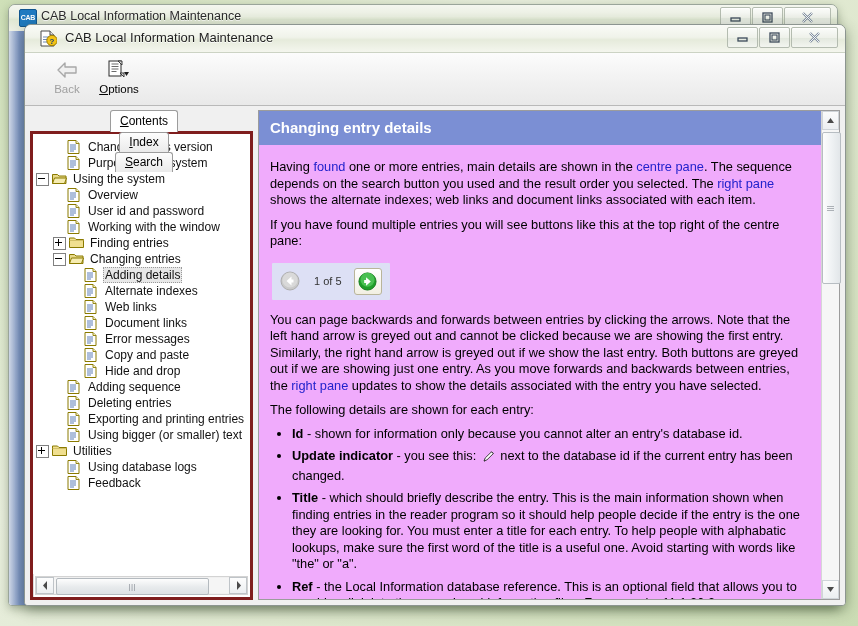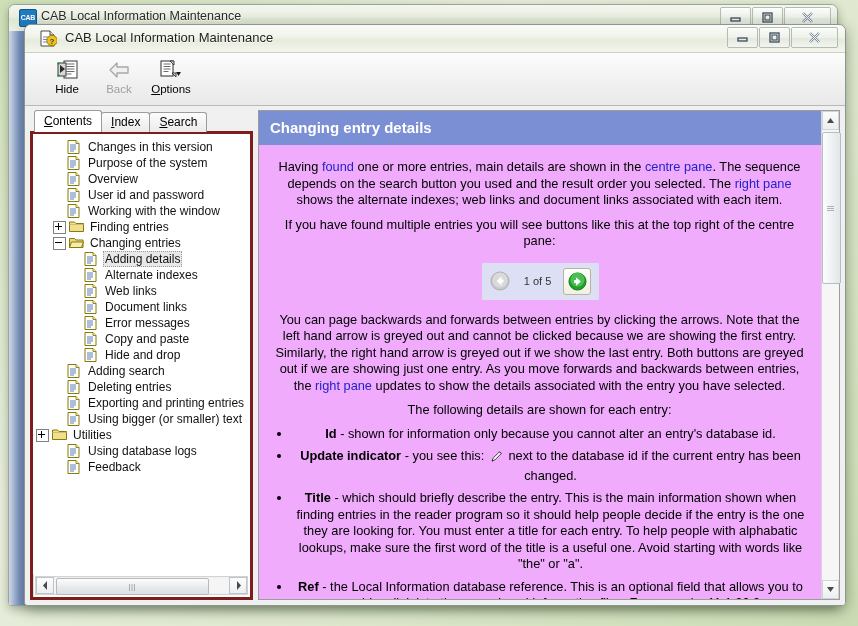--- a/index.html
+++ b/index.html
@@ -92,21 +92,21 @@
   .tb-label{line-height:12px;}
   .tb-label u{text-decoration:underline;}
 
   
   #main{flex:1 1 auto;display:flex;background:#f0f0f0;padding:4px 5px 5px 5px;min-height:0;}
 
   
   #nav-pane{
     width:223px;flex:0 0 auto;display:flex;flex-direction:column;min-height:0;
   }
-  #tabstrip{height:22px;display:flex;align-items:flex-end;padding-left:4px;position:relative;z-index:2;}
+  #tabstrip{height:22px;display:flex;align-items:center;padding-left:4px;position:relative;z-index:2;flex-direction:column;}
   .tab{
     height:19px;padding:0 9px;margin-right:-1px;
     font-size:12px;color:#000;line-height:19px;
     border:1px solid #9c9c9c;border-bottom:none;border-radius:3px 3px 0 0;
     background:linear-gradient(to bottom,#fdfdfd,#eaeaea);
     cursor:default;
   }
   .tab.active{
     height:21px;line-height:21px;background:#fff;border-color:#9c9c9c;
     position:relative;z-index:3;font-weight:normal;
@@ -158,21 +158,21 @@
   
   #content-pane{
     flex:1 1 auto;margin-left:5px;border:1px solid #9c9c9c;background:#f0abfc;
     display:flex;min-width:0;
   }
   #doc{flex:1 1 auto;overflow:hidden;min-width:0;position:relative;}
   #doc-header{
     background:#7b8fd4;color:#fff;font-weight:bold;font-size:15px;
     padding:8px 0 9px 11px;
   }
-  #doc-body{padding:6px 12px 0 11px;font-size:12.8px;color:#000;line-height:16.5px;text-align:center;}
+  #doc-body{padding:6px 12px 0 11px;font-size:12.8px;color:#000;line-height:16.5px;}
   #doc-body p{margin:8px 0 0 0;}
   a.lnk{color:#2222cc;text-decoration:none;}
   .pager{
     display:inline-flex;align-items:center;background:#dde0f5;
     padding:5px 8px;margin:13px 0 4px 2px;border-radius:1px;
   }
   .pg-back{width:20px;height:20px;flex:0 0 auto;}
   .pg-count{font-size:11px;color:#333;margin:0 12px 0 14px;}
   .pg-fwd-btn{
     width:26px;height:25px;border:1px solid #b9b59a;border-radius:3px;
@@ -259,33 +259,20 @@
       <div class="cap-btn close">
         <svg class="cap-glyph" width="13" height="11" viewBox="0 0 13 11">
           <path d="M2 1 L11 10 M11 1 L2 10" stroke="#7e8c9e" stroke-width="2.4" fill="none"></path>
           <path d="M2 1 L11 10 M11 1 L2 10" stroke="#ffffff" stroke-width="0.9" fill="none"></path>
         </svg>
       </div>
     </div>
   </div>
 
   <div id="toolbar">
-    <div class="tb-btn">
-      <span class="tb-ico">
-        <svg width="21" height="20" viewBox="0 0 21 20">
-          <rect x="7" y="1" width="13" height="17" fill="#ffffff" stroke="#3a3a3a" stroke-width="1"></rect>
-          <path d="M9.5 4 h8 M9.5 6.5 h8 M9.5 9 h8 M9.5 11.5 h8 M9.5 14 h5" stroke="#6b6b6b" stroke-width="1"></path>
-          <rect x="1" y="3" width="8" height="13" fill="#d8d8d8" stroke="#3a3a3a" stroke-width="1"></rect>
-          <path d="M3 5 l5 4 -5 4 z" fill="#2b2b2b"></path>
-          <circle cx="1.5" cy="3.5" r="1.3" fill="#2f9b3d"></circle>
-          <circle cx="1.5" cy="15.5" r="1.3" fill="#2f9b3d"></circle>
-        </svg>
-      </span>
-      <span class="tb-label">Hide</span>
-    </div>
     <div class="tb-btn disabled">
       <span class="tb-ico">
         <svg width="22" height="18" viewBox="0 0 22 18">
           <path d="M9 2 L2 9 L9 16 L9 12 L20 12 L20 6 L9 6 Z" fill="#f0f0f0" stroke="#a8a8a8" stroke-width="1.4" stroke-linejoin="round"></path>
         </svg>
       </span>
       <span class="tb-label">Back</span>
     </div>
     <div class="tb-btn">
       <span class="tb-ico">
@@ -325,20 +312,29 @@
               <span class="indent" style="width: 17px;"></span>
               <span class="tog-spacer"></span>
               <span class="ico"><svg width="13" height="14" viewBox="0 0 13 14">
                   <path d="M1 0.5 h8 l3 3 v10 h-11 z" fill="#ffffff" stroke="#8a7a00" stroke-width="1"></path>
                   <path d="M9 0.5 v3 h3" fill="#f4f0c8" stroke="#8a7a00" stroke-width="0.9"></path>
                   <path d="M3 5 h6 M3 7 h6 M3 9 h6 M3 11 h4" stroke="#4a6fb0" stroke-width="0.9"></path>
                 </svg></span>
               <span class="tlabel">Purpose of the system</span>
             </div>
             <div class="tnode">
+              <span class="indent" style="width: 0px;"></span>
+              <span class="tog"></span>
+              <span class="ico"><svg width="15" height="13" viewBox="0 0 15 13">
+                  <path d="M0.5 2.5 h5 l1.5 1.5 h7 v7.5 h-13.5 z" fill="#e8d98a" stroke="#8a7a00" stroke-width="1"></path>
+                  <path d="M2.5 6 h12 l-2 5.5 h-12 z" fill="#f6ecb0" stroke="#8a7a00" stroke-width="1"></path>
+                </svg></span>
+              <span class="tlabel">Using the system</span>
+            </div>
+            <div class="tnode">
               <span class="indent" style="width: 17px;"></span>
               <span class="tog-spacer"></span>
               <span class="ico"><svg width="13" height="14" viewBox="0 0 13 14">
                   <path d="M1 0.5 h8 l3 3 v10 h-11 z" fill="#ffffff" stroke="#8a7a00" stroke-width="1"></path>
                   <path d="M9 0.5 v3 h3" fill="#f4f0c8" stroke="#8a7a00" stroke-width="0.9"></path>
                   <path d="M3 5 h6 M3 7 h6 M3 9 h6 M3 11 h4" stroke="#4a6fb0" stroke-width="0.9"></path>
                 </svg></span>
               <span class="tlabel">Overview</span>
             </div>
             <div class="tnode">
@@ -450,21 +446,21 @@
               <span class="tlabel">Hide and drop</span>
             </div>
             <div class="tnode">
               <span class="indent" style="width: 17px;"></span>
               <span class="tog-spacer"></span>
               <span class="ico"><svg width="13" height="14" viewBox="0 0 13 14">
                   <path d="M1 0.5 h8 l3 3 v10 h-11 z" fill="#ffffff" stroke="#8a7a00" stroke-width="1"></path>
                   <path d="M9 0.5 v3 h3" fill="#f4f0c8" stroke="#8a7a00" stroke-width="0.9"></path>
                   <path d="M3 5 h6 M3 7 h6 M3 9 h6 M3 11 h4" stroke="#4a6fb0" stroke-width="0.9"></path>
                 </svg></span>
-              <span class="tlabel">Adding search</span>
+              <span class="tlabel">Adding sequence</span>
             </div>
             <div class="tnode">
               <span class="indent" style="width: 17px;"></span>
               <span class="tog-spacer"></span>
               <span class="ico"><svg width="13" height="14" viewBox="0 0 13 14">
                   <path d="M1 0.5 h8 l3 3 v10 h-11 z" fill="#ffffff" stroke="#8a7a00" stroke-width="1"></path>
                   <path d="M9 0.5 v3 h3" fill="#f4f0c8" stroke="#8a7a00" stroke-width="0.9"></path>
                   <path d="M3 5 h6 M3 7 h6 M3 9 h6 M3 11 h4" stroke="#4a6fb0" stroke-width="0.9"></path>
                 </svg></span>
               <span class="tlabel">Deleting entries</span>

